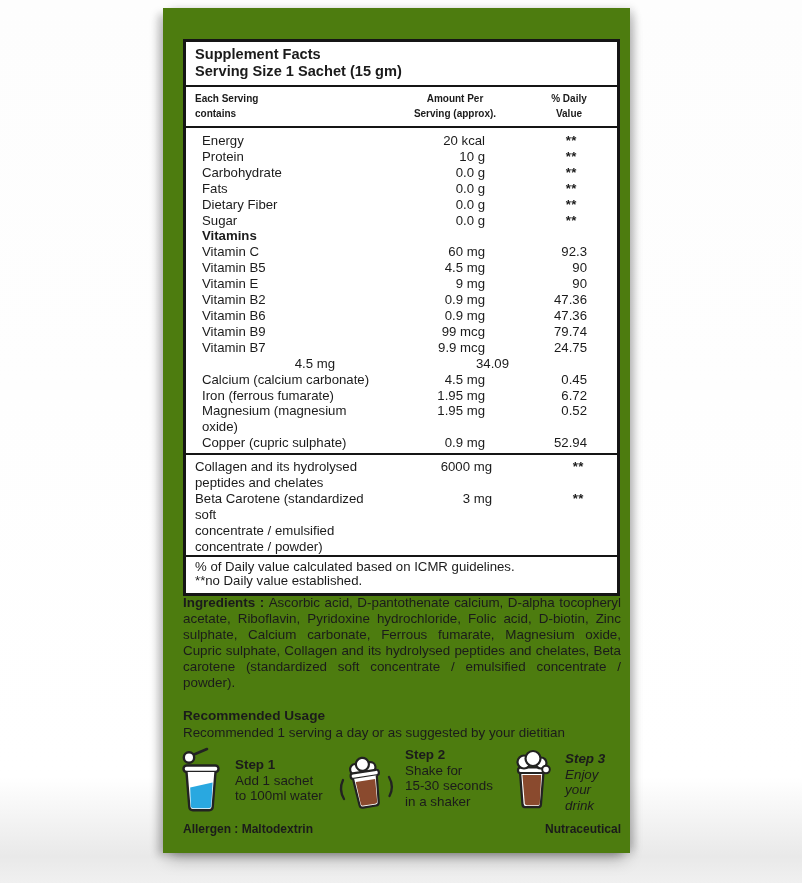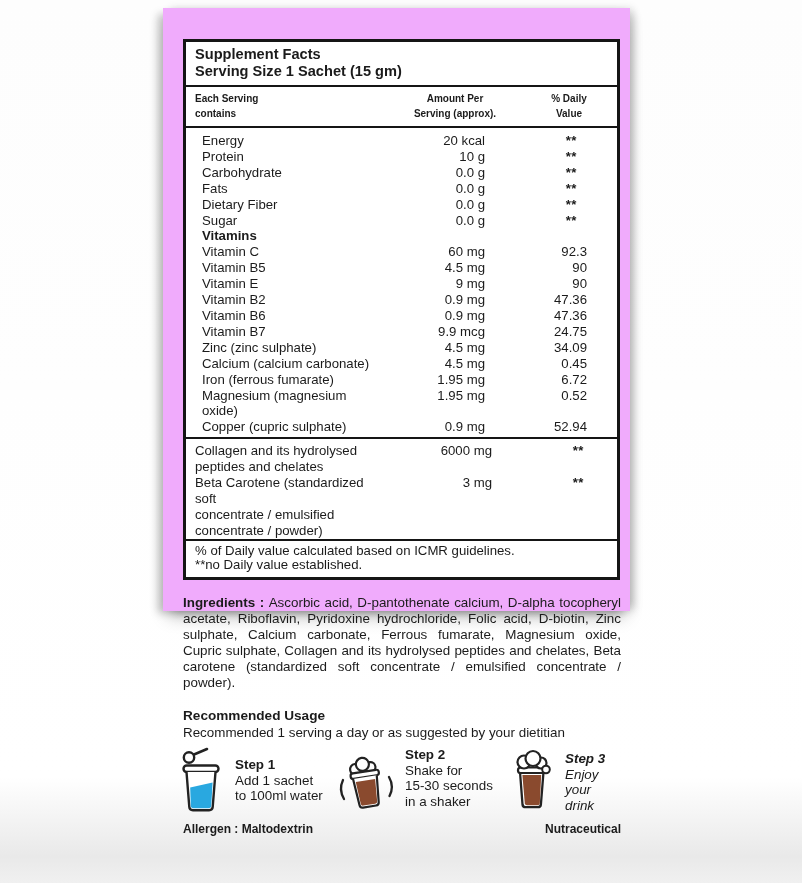--- a/index.html
+++ b/index.html
@@ -2,21 +2,21 @@
 <html><head>
 <meta charset="utf-8">
 <style>
   html,body{margin:0;padding:0;}
   body{
     width:802px;height:883px;position:relative;overflow:hidden;
     font-family:"Liberation Sans",sans-serif;color:#1b1b1b;
     background:linear-gradient(to bottom,#fdfdfd 0%,#ffffff 88%,#e9e9e9 97%,#f0f0f0 100%);
   }
   .label{
-    position:absolute;left:163px;top:8px;width:467px;height:603px;background:#f0abfc;
+    position:absolute;left:163px;top:8px;width:467px;height:845px;background:#4d7c0f;
     box-shadow:-7px 4px 8px -2px rgba(0,0,0,.22),
                0 10px 16px -5px rgba(0,0,0,.28),
                5px -2px 8px -2px rgba(0,0,0,.12),
                7px 3px 9px -3px rgba(0,0,0,.14);
   }
   
   .facts{position:absolute;left:20px;top:31px;width:437px;border:3px solid #151515;box-sizing:border-box;background:#fff;}
   .facts-head{padding:4px 9px 5px;font-weight:bold;font-size:14.6px;line-height:17px;border-bottom:2.5px solid #151515;}
   .cols{display:grid;grid-template-columns:1fr 150px 78px;padding:4px 9px 5px;border-bottom:2.5px solid #151515;
         font-weight:bold;font-size:10px;line-height:15px;}
@@ -126,30 +126,34 @@
           <span class="name">Vitamin B2</span>
           <span class="amt">0.9 mg</span>
           <span class="dv">47.36</span>
         </div>
       <div class="row">
           <span class="name">Vitamin B6</span>
           <span class="amt">0.9 mg</span>
           <span class="dv">47.36</span>
         </div>
       <div class="row">
+          <span class="name">Vitamin B9</span>
+          <span class="amt">99 mcg</span>
+          <span class="dv">79.74</span>
+        </div>
+      <div class="row">
           <span class="name">Vitamin B7</span>
           <span class="amt">9.9 mcg</span>
           <span class="dv">24.75</span>
         </div>
       <div class="row">
           <span class="amt"></span>
           <span class="dv"></span>
         </div>
       <div class="row">
-          <span class="name">Zinc (zinc sulphate)</span>
           <span class="amt">4.5 mg</span>
           <span class="dv">34.09</span>
         </div>
       <div class="row">
           <span class="name">Calcium (calcium carbonate)</span>
           <span class="amt">4.5 mg</span>
           <span class="dv">0.45</span>
         </div>
       <div class="row">
           <span class="name">Iron (ferrous fumarate)</span>

